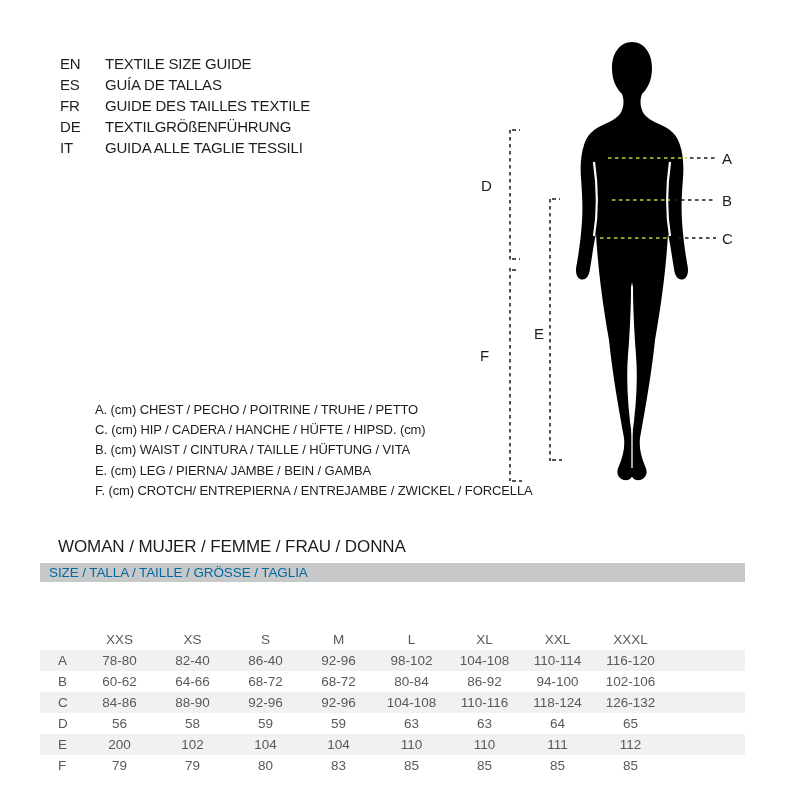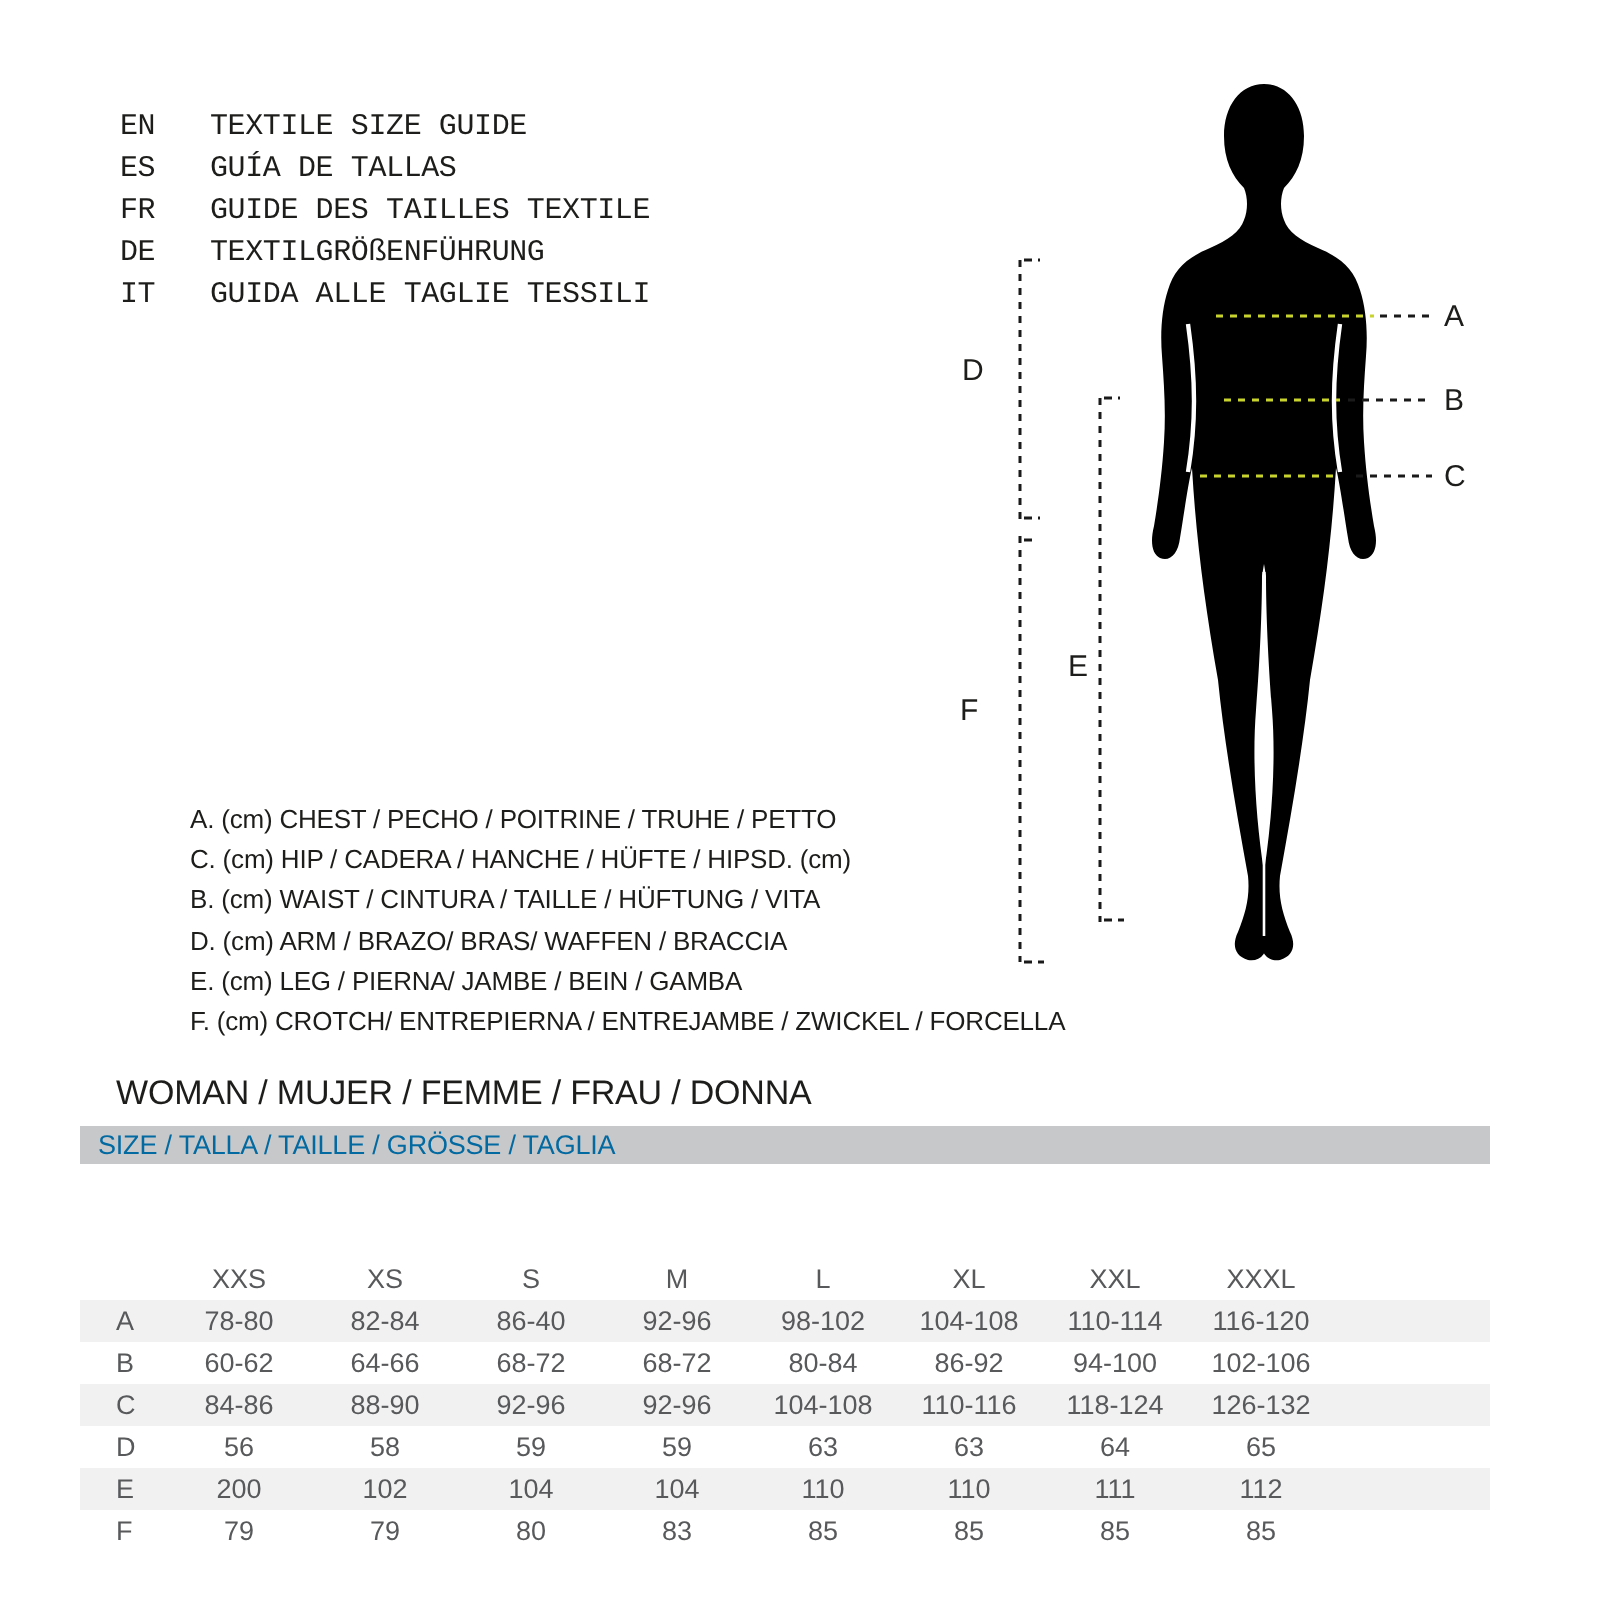--- a/index.html
+++ b/index.html
@@ -2,21 +2,21 @@
 <html><head>
 <meta charset="utf-8">
 <style>
   html,body{margin:0;padding:0;background:#ffffff;}
   .page{
     position:relative;width:800px;height:800px;background:#ffffff;overflow:hidden;
     font-family:"Liberation Sans",sans-serif;color:#1d1d1b;
   }
   
   .lang-list{position:absolute;left:60px;top:53px;}
-  .lang-row{display:flex;height:21px;line-height:21px;font-size:15px;letter-spacing:-0.2px;font-family:Liberation Mono, monospace;}
+  .lang-row{display:flex;height:21px;line-height:21px;font-size:15px;letter-spacing:-0.2px;}
   .lang-code{width:45px;}
   .lang-title{white-space:nowrap;}
   
   .figure-wrap{position:absolute;left:470px;top:30px;width:300px;height:470px;}
   .figure-wrap svg{position:absolute;left:0;top:0;}
   .fig-label{position:absolute;font-size:15px;letter-spacing:-0.2px;color:#1d1d1b;}
   .lbl-A{left:252px;top:120px;}
   .lbl-B{left:252px;top:162px;}
   .lbl-C{left:252px;top:200px;}
   .lbl-D{left:11px;top:147px;}
@@ -155,21 +155,20 @@
     <span class="fig-label lbl-C">C</span>
     <span class="fig-label lbl-D">D</span>
     <span class="fig-label lbl-E">E</span>
     <span class="fig-label lbl-F">F</span>
   </div>
 
   <div class="legend">
     <div class="legend-line">A. (cm) CHEST / PECHO / POITRINE / TRUHE / PETTO</div>
     <div class="legend-line">C. (cm) HIP / CADERA / HANCHE / HÜFTE / HIPSD. (cm)</div>
     <div class="legend-line">B. (cm) WAIST / CINTURA / TAILLE / HÜFTUNG / VITA</div>
-    <div class="legend-line">D. (cm) ARM / BRAZO/ BRAS/ WAFFEN / BRACCIA</div>
     <div class="legend-line">E. (cm) LEG / PIERNA/ JAMBE / BEIN / GAMBA</div>
     <div class="legend-line">F. (cm) CROTCH/ ENTREPIERNA / ENTREJAMBE / ZWICKEL / FORCELLA</div>
   </div>
 
   <div class="group-title">WOMAN / MUJER / FEMME / FRAU / DONNA</div>
 
   <div class="size-table">
     <div class="table-header">SIZE / TALLA / TAILLE / GRÖSSE / TAGLIA</div>
 
     <div class="t-row sizes">
@@ -181,21 +180,21 @@
       <div class="t-cell">L</div>
       <div class="t-cell">XL</div>
       <div class="t-cell">XXL</div>
       <div class="t-cell">XXXL</div>
       <div class="t-cell"></div>
     </div>
 
     <div class="t-row striped">
       <div class="t-cell t-label">A</div>
       <div class="t-cell">78-80</div>
-      <div class="t-cell">82-84</div>
+      <div class="t-cell">82-40</div>
       <div class="t-cell">86-40</div>
       <div class="t-cell">92-96</div>
       <div class="t-cell">98-102</div>
       <div class="t-cell">104-108</div>
       <div class="t-cell">110-114</div>
       <div class="t-cell">116-120</div>
       <div class="t-cell"></div>
     </div>
 
     <div class="t-row">

